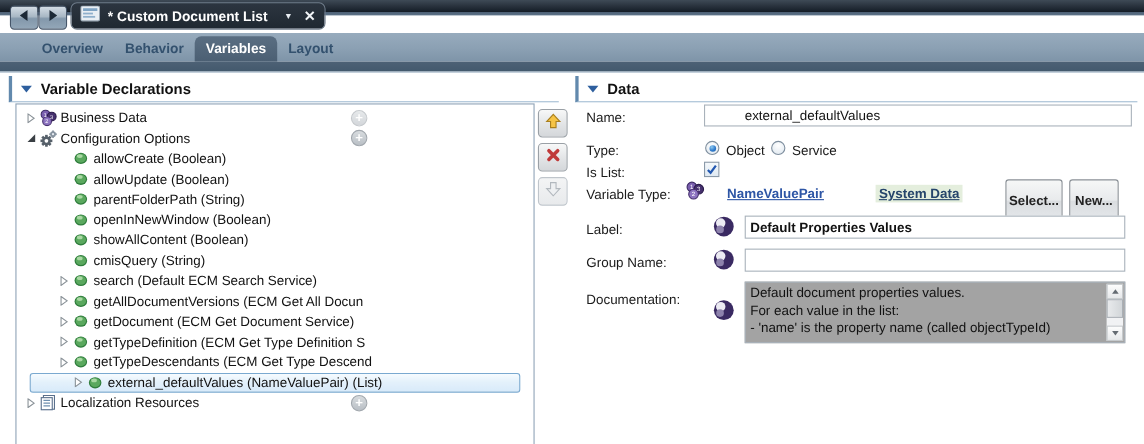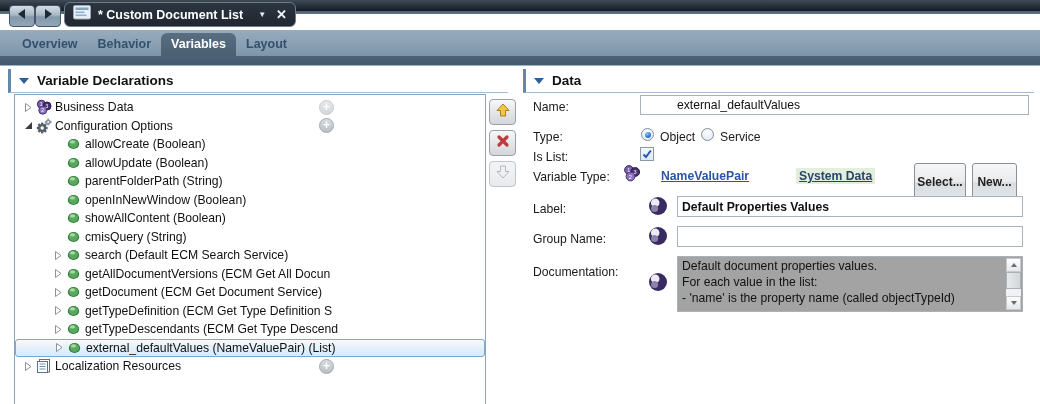--- a/index.html
+++ b/index.html
@@ -16,21 +16,21 @@
   .doc-tab{position:absolute;left:64px;top:2px;width:232px;height:25px;
     background:linear-gradient(180deg,#2c3540 0%,#1f2831 100%);
     border:1px solid #6e7b89;border-radius:6px;display:flex;align-items:center;padding:0 8px;box-sizing:border-box;}
   .tab-title{flex:1;color:#fff;font-weight:bold;font-size:12.5px;margin-left:7px;white-space:nowrap;overflow:hidden;}
   .dd-glyph{color:#e8edf2;font-size:8px;margin:0 10px 0 4px;}
   .close-glyph{color:#f2f5f8;font-size:13px;font-weight:bold;}
 
   
   .tabstrip{position:absolute;left:0;top:30px;width:1040px;height:26px;
     background:linear-gradient(180deg,#97abbd 0%,#8ba0b3 55%,#7e94a8 100%);
-    display:flex;align-items:flex-end;padding-left:12px;box-sizing:border-box;}
+    display:flex;align-items:flex-end;padding-left:28px;box-sizing:border-box;}
   .tab{padding:4px 10px 5px;font-size:12.5px;font-weight:bold;color:#33516e;white-space:nowrap;}
   .tab.selected{background:linear-gradient(180deg,#5a6e82 0%,#4b5f73 100%);
     color:#fff;border:1px solid #3c50644;border-bottom:none;border-radius:6px 6px 0 0;}
   .selstrip{position:absolute;left:0;top:56px;width:1040px;height:10px;
     background:linear-gradient(180deg,#4b5f73 0%,#455c?? 0%,#445a6e 100%);
     background:linear-gradient(180deg,#4d6175 0%,#43596d 100%);
     border-bottom:1px solid #9db2c4;box-sizing:border-box;}
 
   
   .sect-head{position:absolute;height:24px;display:flex;align-items:center;gap:8px;
@@ -40,21 +40,21 @@
     border-top:6px solid #2e5f9e;}
 
   
   .tree-box{position:absolute;left:14px;top:94px;width:472px;height:312px;
     border:1px solid #8fa3b7;background:#fff;box-sizing:border-box;padding-top:3px;overflow:hidden;}
   .tree-row{position:relative;height:18.5px;display:flex;align-items:center;white-space:nowrap;}
   .tree-row .exp{width:14px;display:flex;justify-content:center;align-items:center;flex:none;}
   .tree-row .ticon{width:17px;display:flex;justify-content:center;align-items:center;flex:none;}
   .tree-row .tlabel{font-size:12.2px;color:#111;margin-left:3px;overflow:hidden;}
   .tree-row.lvl0{padding-left:6px;} .tree-row.lvl1{padding-left:36px;}
-  .tree-row.selected{margin:0 0;border:1px solid #7aa9d0;border-radius:3px;
+  .tree-row.selected{margin:0 12px;border:1px solid #7aa9d0;border-radius:3px;
     background:linear-gradient(180deg,#f6fbff 0%,#e4f1fb 45%,#d8eafa 100%);height:16.5px;}
   .add-btn{position:absolute;left:304px;top:1.5px;width:15px;height:15px;border-radius:8px;
     background:linear-gradient(180deg,#d8dcdf 0%,#b9bfc5 100%);border:1px solid #a2a8ae;
     color:#fff;font-weight:bold;font-size:12px;line-height:13px;text-align:center;box-sizing:border-box;}
   .add-btn.dim{opacity:.62;}
 
   
   .mid-btn{position:absolute;left:489px;width:27px;height:26px;border-radius:4px;box-sizing:border-box;
     background:linear-gradient(180deg,#f7f8f8 0%,#e2e4e6 55%,#d4d7da 100%);
     border:1px solid #9aa0a6;display:flex;align-items:center;justify-content:center;}

